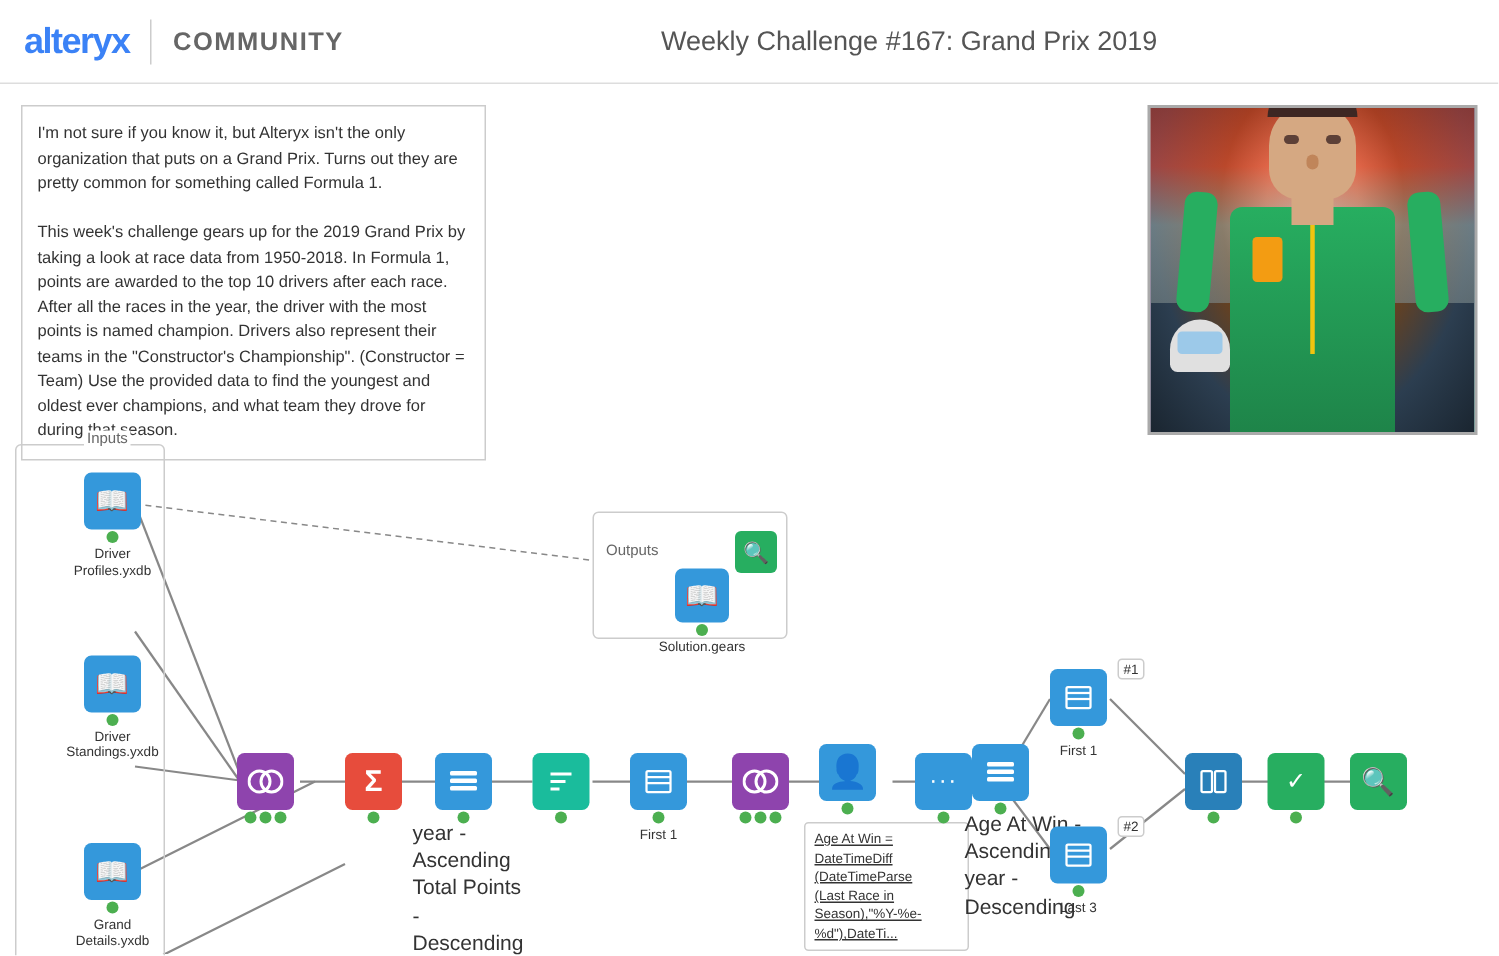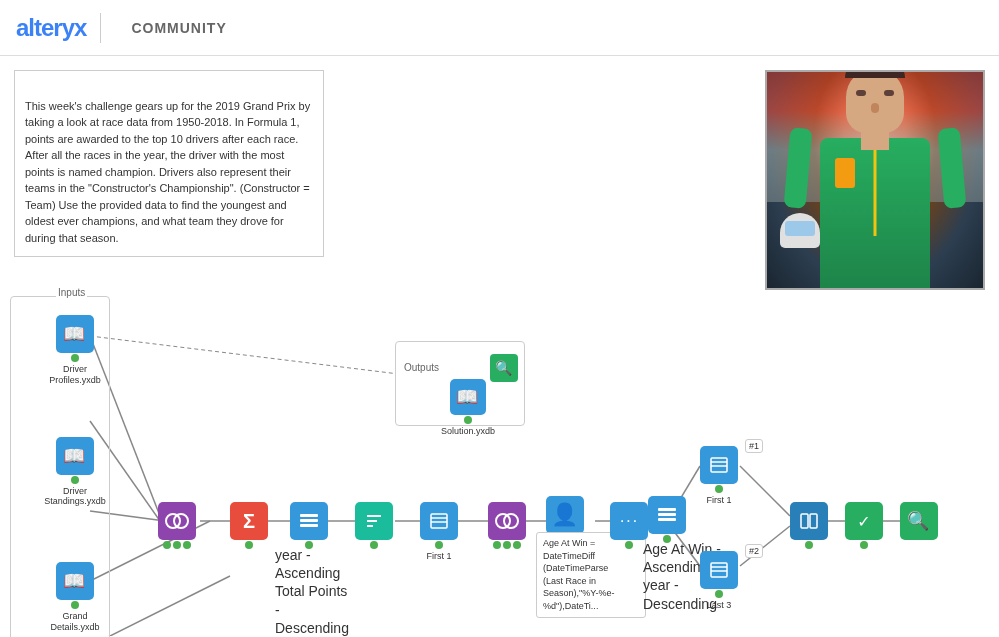--- a/index.html
+++ b/index.html
@@ -26,25 +26,24 @@
       color: #3b82f6;
       letter-spacing: -1px;
     }
     .logo-divider {
       width: 1px;
       height: 30px;
       background: #ccc;
       margin: 0 14px;
     }
     .community-text {
-      font-size: 14px;
+      font-size: 17px;
       font-weight: bold;
       color: #666;
       letter-spacing: 1px;
-      margin-left: 16px;
     }
     .page-title {
       flex: 1;
       text-align: center;
       font-size: 18px;
       color: #555;
       font-weight: normal;
     }
 
     
@@ -215,25 +214,27 @@
       min-width: 110px;
     }
   </style>
 </head>
 <body>
 
 <div class="header">
   <span class="logo-alteryx">alteryx</span>
   <div class="logo-divider"></div>
   <span class="community-text">COMMUNITY</span>
+  <span class="page-title">Weekly Challenge #167: Grand Prix 2019</span>
 </div>
 
 <div class="main-content">
 
   <div class="description-box">
+    <p>I'm not sure if you know it, but Alteryx isn't the only organization that puts on a Grand Prix. Turns out they are pretty common for something called Formula 1.</p>
     <br>
     <p>This week's challenge gears up for the 2019 Grand Prix by taking a look at race data from 1950-2018. In Formula 1, points are awarded to the top 10 drivers after each race. After all the races in the year, the driver with the most points is named champion. Drivers also represent their teams in the "Constructor's Championship". (Constructor = Team) Use the provided data to find the youngest and oldest ever champions, and what team they drove for during that season.</p>
   </div>
 
   <div class="driver-image">
     <div class="driver-image-inner">
       <div class="crowd-bg"></div>
 
       <div style="position:absolute;bottom:0;left:50%;transform:translateX(-50%);width:180px;height:220px;">
 
@@ -338,21 +339,21 @@
     </div>
 
     <div class="outputs-box" style="position:absolute;left:395px;top:45px;width:130px;height:85px;">
       <div class="outputs-label">Outputs</div>
 
       <div class="tool-wrapper" style="position:relative;left:8px;top:2px;">
         <div class="tool-body" style="background:#3498db;width:36px;height:36px;">📖</div>
         <div class="port-row">
             <span class="port"></span>
           </div>
-        <div class="tool-label">Solution.yxdb</div>
+        <div class="tool-label">Solution.gears</div>
       </div>
 
       <div style="position:absolute;top:12px;right:6px;">
         <div style="width:28px;height:28px;background:#27ae60;border-radius:4px;display:flex;align-items:center;justify-content:center;color:white;font-size:14px;">🔍</div>
       </div>
     </div>
 
     <div class="tool-wrapper" style="position:absolute;left:158px;top:206px;">
       <div class="tool-body" style="background:#8e44ad;">
         <svg width="24" height="24" viewBox="0 0 24 24">
@@ -433,21 +434,21 @@
           <span class="port"></span>
         </div>
     </div>
 
     <div class="tool-wrapper" style="position:absolute;left:546px;top:200px;">
       <div class="tool-body" style="background:#3498db;font-size:22px;">👤</div>
       <div class="port-row">
           <span class="port"></span>
         </div>
 
-      <div class="formula-tooltip" style="top:36px;left:-10px;">
+      <div class="formula-tooltip" style="top:52px;left:-10px;text-decoration:underline;">
         Age At Win =<br>DateTimeDiff<br>(DateTimeParse<br>(Last Race in<br>Season),"%Y-%e-<br>%d"),DateTi...
       </div>
     </div>
 
     <div class="tool-wrapper" style="position:absolute;left:610px;top:206px;">
       <div class="tool-body" style="background:#3498db;font-size:16px;letter-spacing:1px;">···</div>
       <div class="port-row">
           <span class="port"></span>
         </div>
     </div>

